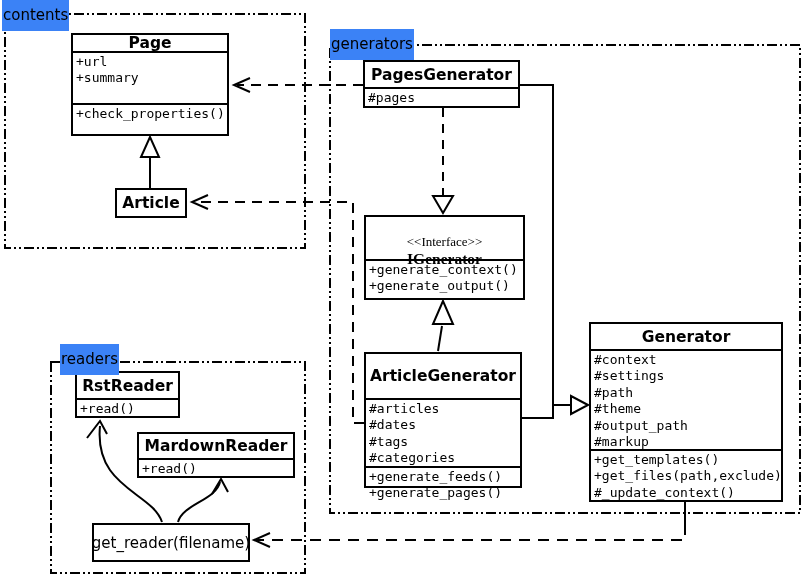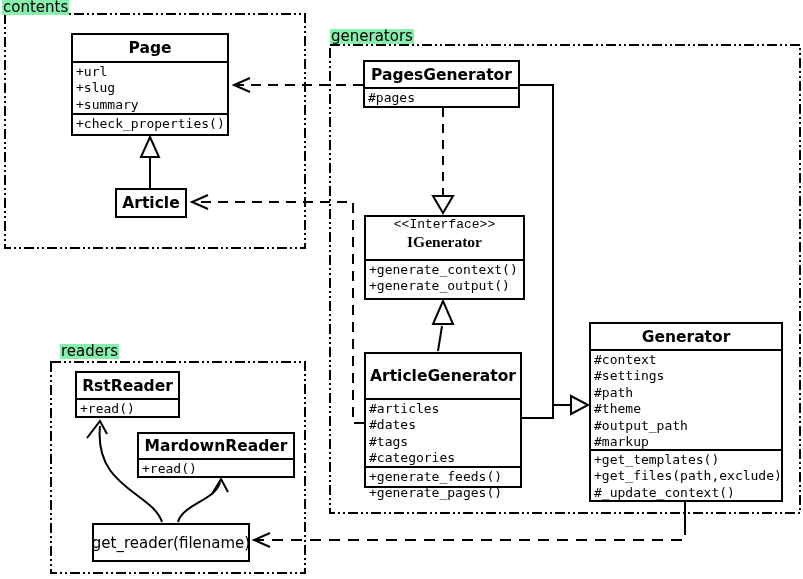--- a/index.html
+++ b/index.html
@@ -3,40 +3,40 @@
 <meta charset="utf-8">
 <style>
   html,body { margin:0; padding:0; background:#ffffff; }
   .stage {
     position:relative; width:803px; height:579px; background:#ffffff;
     font-family:"DejaVu Sans", sans-serif; color:#000; overflow:hidden;
   }
   svg.overlay { position:absolute; left:0; top:0; z-index:1; }
   .pkg-label {
     position:absolute; z-index:3; font-size:15px; line-height:15px;
-    background:#86efac; padding:0 1px; white-space:nowrap;
+    background:#3b82f6; padding:8px 1px; white-space:nowrap;
   }
   .cls {
     position:absolute; z-index:2; background:#ffffff;
     border:2px solid #000; box-sizing:border-box;
   }
   .cls-title {
     display:flex; align-items:center; justify-content:center;
     font-weight:bold; font-size:15.5px; white-space:nowrap; overflow:hidden;
     box-sizing:border-box;
   }
   .sec { border-top:2px solid #000; box-sizing:border-box; overflow:hidden; }
   .member {
     font-family:"DejaVu Sans Mono", monospace; font-size:13px;
     line-height:16.4px; white-space:pre; padding-left:3px;
   }
   .sec.pad { padding-top:1px; }
   .stereo {
-    font-family:Liberation Mono, monospace; font-size:13px;
-    line-height:15px; text-align:center; padding-top:0;
+    font-family:Liberation Serif, serif; font-size:13px;
+    line-height:15px; text-align:center; padding-top:17px;
   }
   .iface-name { font-weight:bold; font-size:15.5px; line-height:19px; text-align:center;font-family:Liberation Serif, serif; }
   .plain-node {
     position:absolute; z-index:2; background:#ffffff; border:2px solid #000;
     box-sizing:border-box; display:flex; align-items:center; justify-content:center;
     font-size:15px; white-space:nowrap;
   }
 </style>
 </head>
 <body>
@@ -77,24 +77,23 @@
 
     <path d="M178,522 C183,504 216,500 220,482" fill="none" stroke="#000" stroke-width="2"></path>
     <path d="M212,494 L221,479 L228,492" fill="none" stroke="#000" stroke-width="2"></path>
   </svg>
 
   <div class="pkg-label" style="left:2px; top:0px;">contents</div>
   <div class="pkg-label" style="left:330px; top:29px;">generators</div>
   <div class="pkg-label" style="left:60px; top:344px;">readers</div>
 
   <div class="cls" style="left:71px; top:33px; width:158px; height:103px;">
-    <div class="cls-title" style="height:26px;">Page</div>
+    <div class="cls-title" style="height:16px;">Page</div>
     <div class="sec pad" style="height:52px;">
       <div class="member">+url</div>
-      <div class="member">+slug</div>
       <div class="member">+summary</div>
     </div>
     <div class="sec pad">
       <div class="member">+check_properties()</div>
     </div>
   </div>
 
   <div class="cls" style="left:115px; top:188px; width:72px; height:30px;">
     <div class="cls-title" style="height:26px;">Article</div>
   </div>

